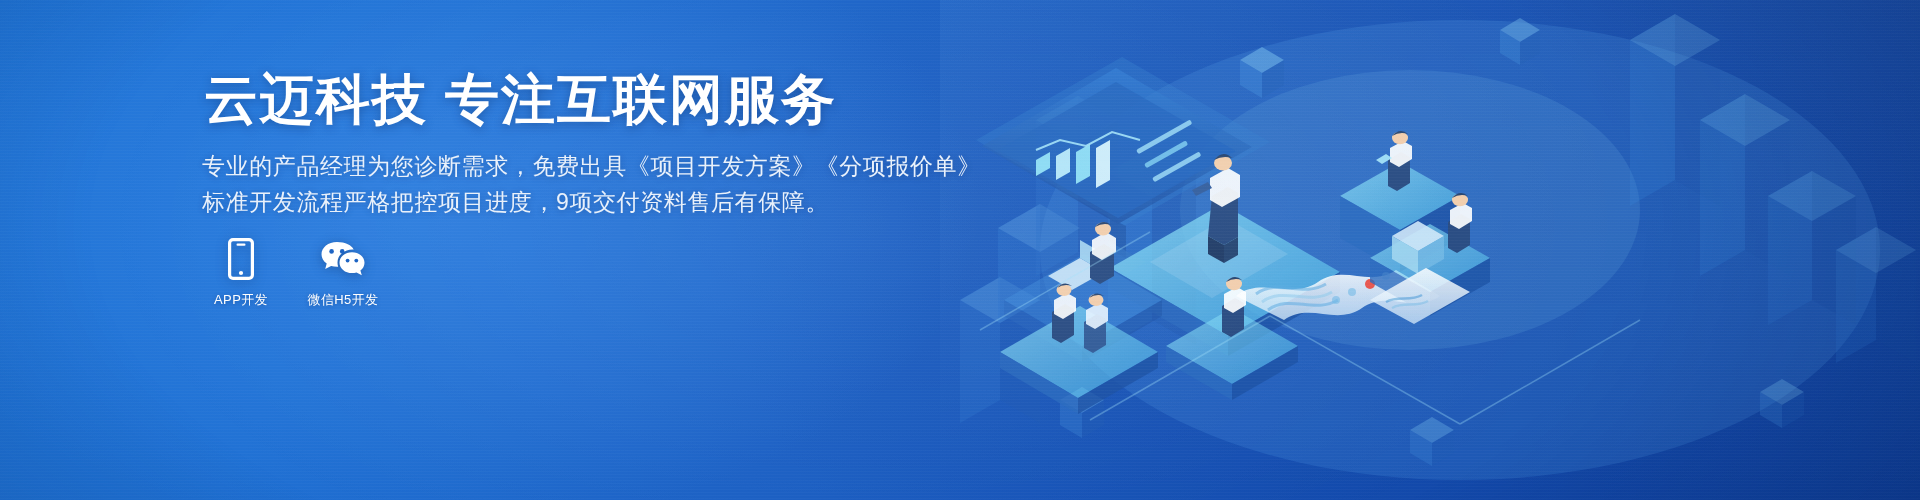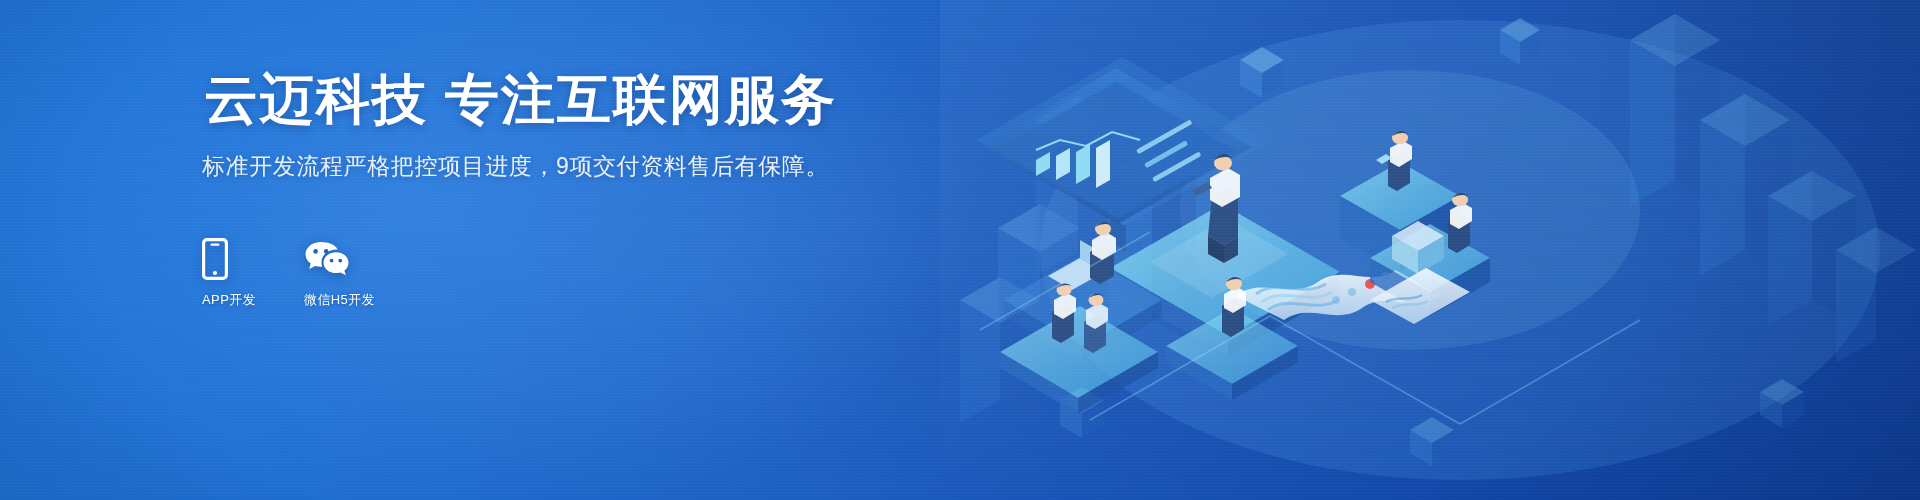--- a/index.html
+++ b/index.html
@@ -41,21 +41,21 @@
     text-shadow:0 1px 6px rgba(3,30,80,.30);
   }
   .sub .line{display:block;}
 
   
   .services{
     position:absolute;top:236px;left:2px;
     display:flex;align-items:flex-end;gap:24px;
   }
   .service{
-    width:78px;display:flex;flex-direction:column;align-items:flex-start;gap:12px;
+    width:78px;display:flex;flex-direction:column;align-items:center;gap:12px;
   }
   .svc-icon{
     height:44px;display:flex;align-items:flex-end;justify-content:center;
   }
   .svc-icon svg{display:block;filter:drop-shadow(0 2px 6px rgba(3,30,80,.32));}
   .svc-label{
     color:#ffffff;font-size:13px;line-height:16px;white-space:nowrap;
     letter-spacing:.4px;text-shadow:0 1px 4px rgba(3,30,80,.35);
   }
 
@@ -311,20 +311,21 @@
   </div>
 
   <div class="scan"></div>
   <div class="vignette"></div>
 
   <div class="copy">
 
     <div class="headline">云迈科技 专注互联网服务</div>
 
     <div class="sub">
+      <span class="line">专业的产品经理为您诊断需求，免费出具《项目开发方案》《分项报价单》</span>
       <span class="line">标准开发流程严格把控项目进度，9项交付资料售后有保障。</span>
     </div>
 
     <div class="services">
 
       <div class="service">
         <span class="svc-icon">
           <svg width="26" height="42" viewBox="0 0 26 42" xmlns="http://www.w3.org/2000/svg">
             <rect x="1.6" y="1.6" width="22.8" height="38.8" rx="3.4" fill="none" stroke="#ffffff" stroke-width="3.2"></rect>
             <rect x="8.5" y="5.6" width="9" height="2.2" rx="1.1" fill="#ffffff"></rect>

